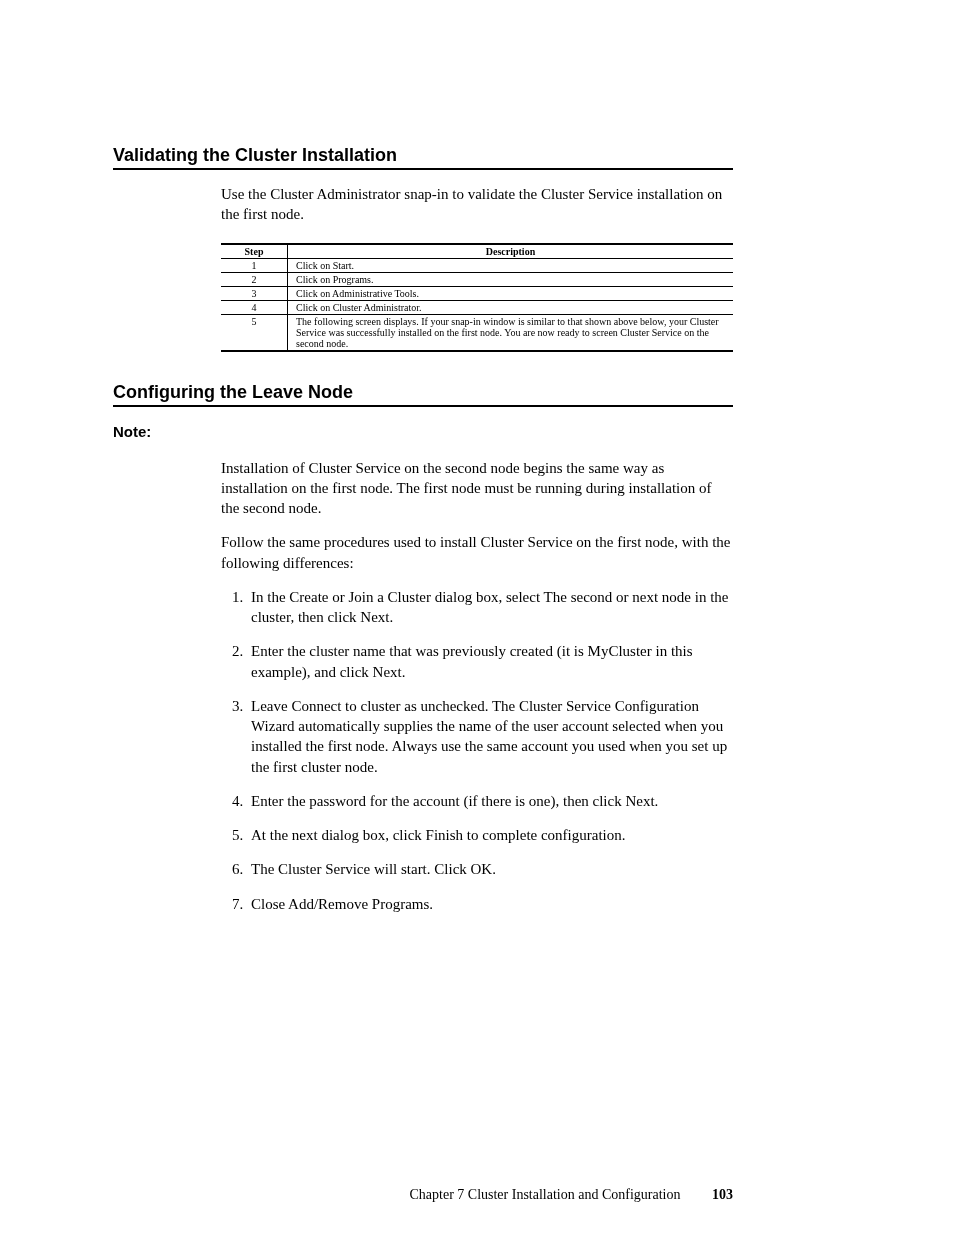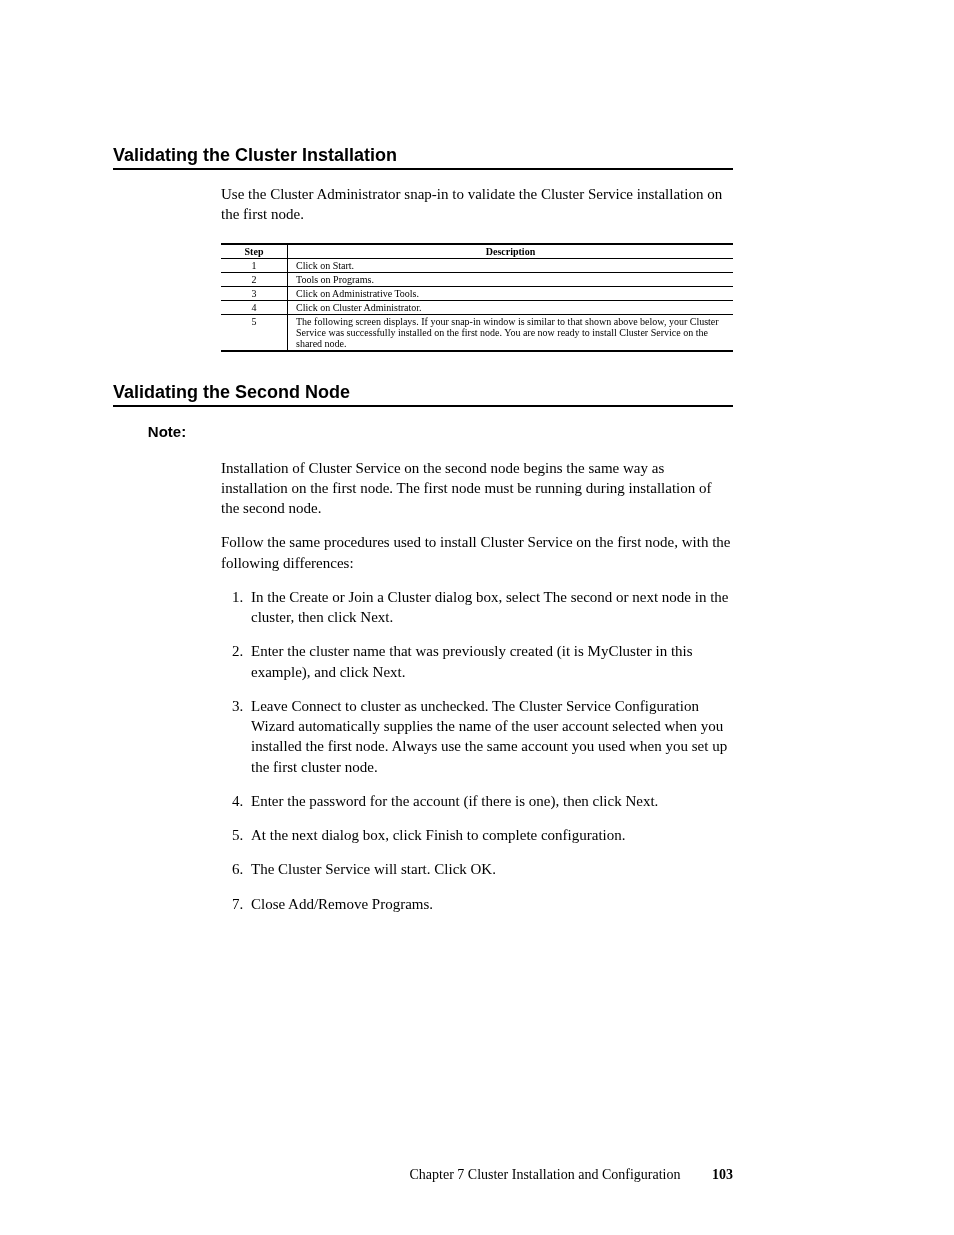--- a/index.html
+++ b/index.html
@@ -55,35 +55,34 @@
   table.steps td.step-num { text-align: center; width: 50px; }
   table.steps tbody tr td { border-bottom: 1px solid #000; }
   table.steps tbody tr:last-child td { border-bottom: 2px solid #000; }
   .note-row { display: flex; margin-top: 16px; margin-bottom: 18px; }
   .note-label {
     font-family: Arial, Helvetica, sans-serif;
     font-weight: bold;
     font-size: 15px;
     width: 108px;
     flex-shrink: 0;
-    text-align: center;
   }
   .note-body { flex: 1; line-height: 1.35; }
   ol.numbered {
     margin: 0 0 14px 0;
     padding-left: 26px;
   }
   ol.numbered li {
     margin-bottom: 14px;
     padding-left: 4px;
     line-height: 1.35;
   }
   .footer {
     position: absolute;
-    bottom: 52px;
+    bottom: 32px;
     right: 108px;
     font-size: 14px;
   }
   .footer .pg { font-weight: bold; margin-left: 28px; }
   .sec2 { margin-top: 10px; }
 </style>
 </head>
 <body>
 
 <div class="page">
@@ -100,39 +99,39 @@
           <th>Description</th>
         </tr>
       </thead>
       <tbody>
         <tr>
           <td class="step-num">1</td>
           <td>Click on Start.</td>
         </tr>
         <tr>
           <td class="step-num">2</td>
-          <td>Tools on Programs.</td>
+          <td>Click on Programs.</td>
         </tr>
         <tr>
           <td class="step-num">3</td>
           <td>Click on Administrative Tools.</td>
         </tr>
         <tr>
           <td class="step-num">4</td>
           <td>Click on Cluster Administrator.</td>
         </tr>
         <tr>
           <td class="step-num">5</td>
-          <td>The following screen displays. If your snap-in window is similar to that shown above below, your Cluster Service was successfully installed on the first node. You are now ready to install Cluster Service on the shared node.</td>
+          <td>The following screen displays. If your snap-in window is similar to that shown above below, your Cluster Service was successfully installed on the first node. You are now ready to screen Cluster Service on the second node.</td>
         </tr>
       </tbody>
     </table>
   </div>
 
-  <h2 class="section sec2">Validating the Second Node</h2>
+  <h2 class="section sec2">Configuring the Leave Node</h2>
 
   <div class="note-row">
     <div class="note-label">Note:</div>
   </div>
 
   <div class="body-indent">
     <p>Installation of Cluster Service on the second node begins the same way as installation on the first node. The first node must be running during installation of the second node.</p>
     <p>Follow the same procedures used to install Cluster Service on the first node, with the following differences:</p>
 
     <ol class="numbered">

